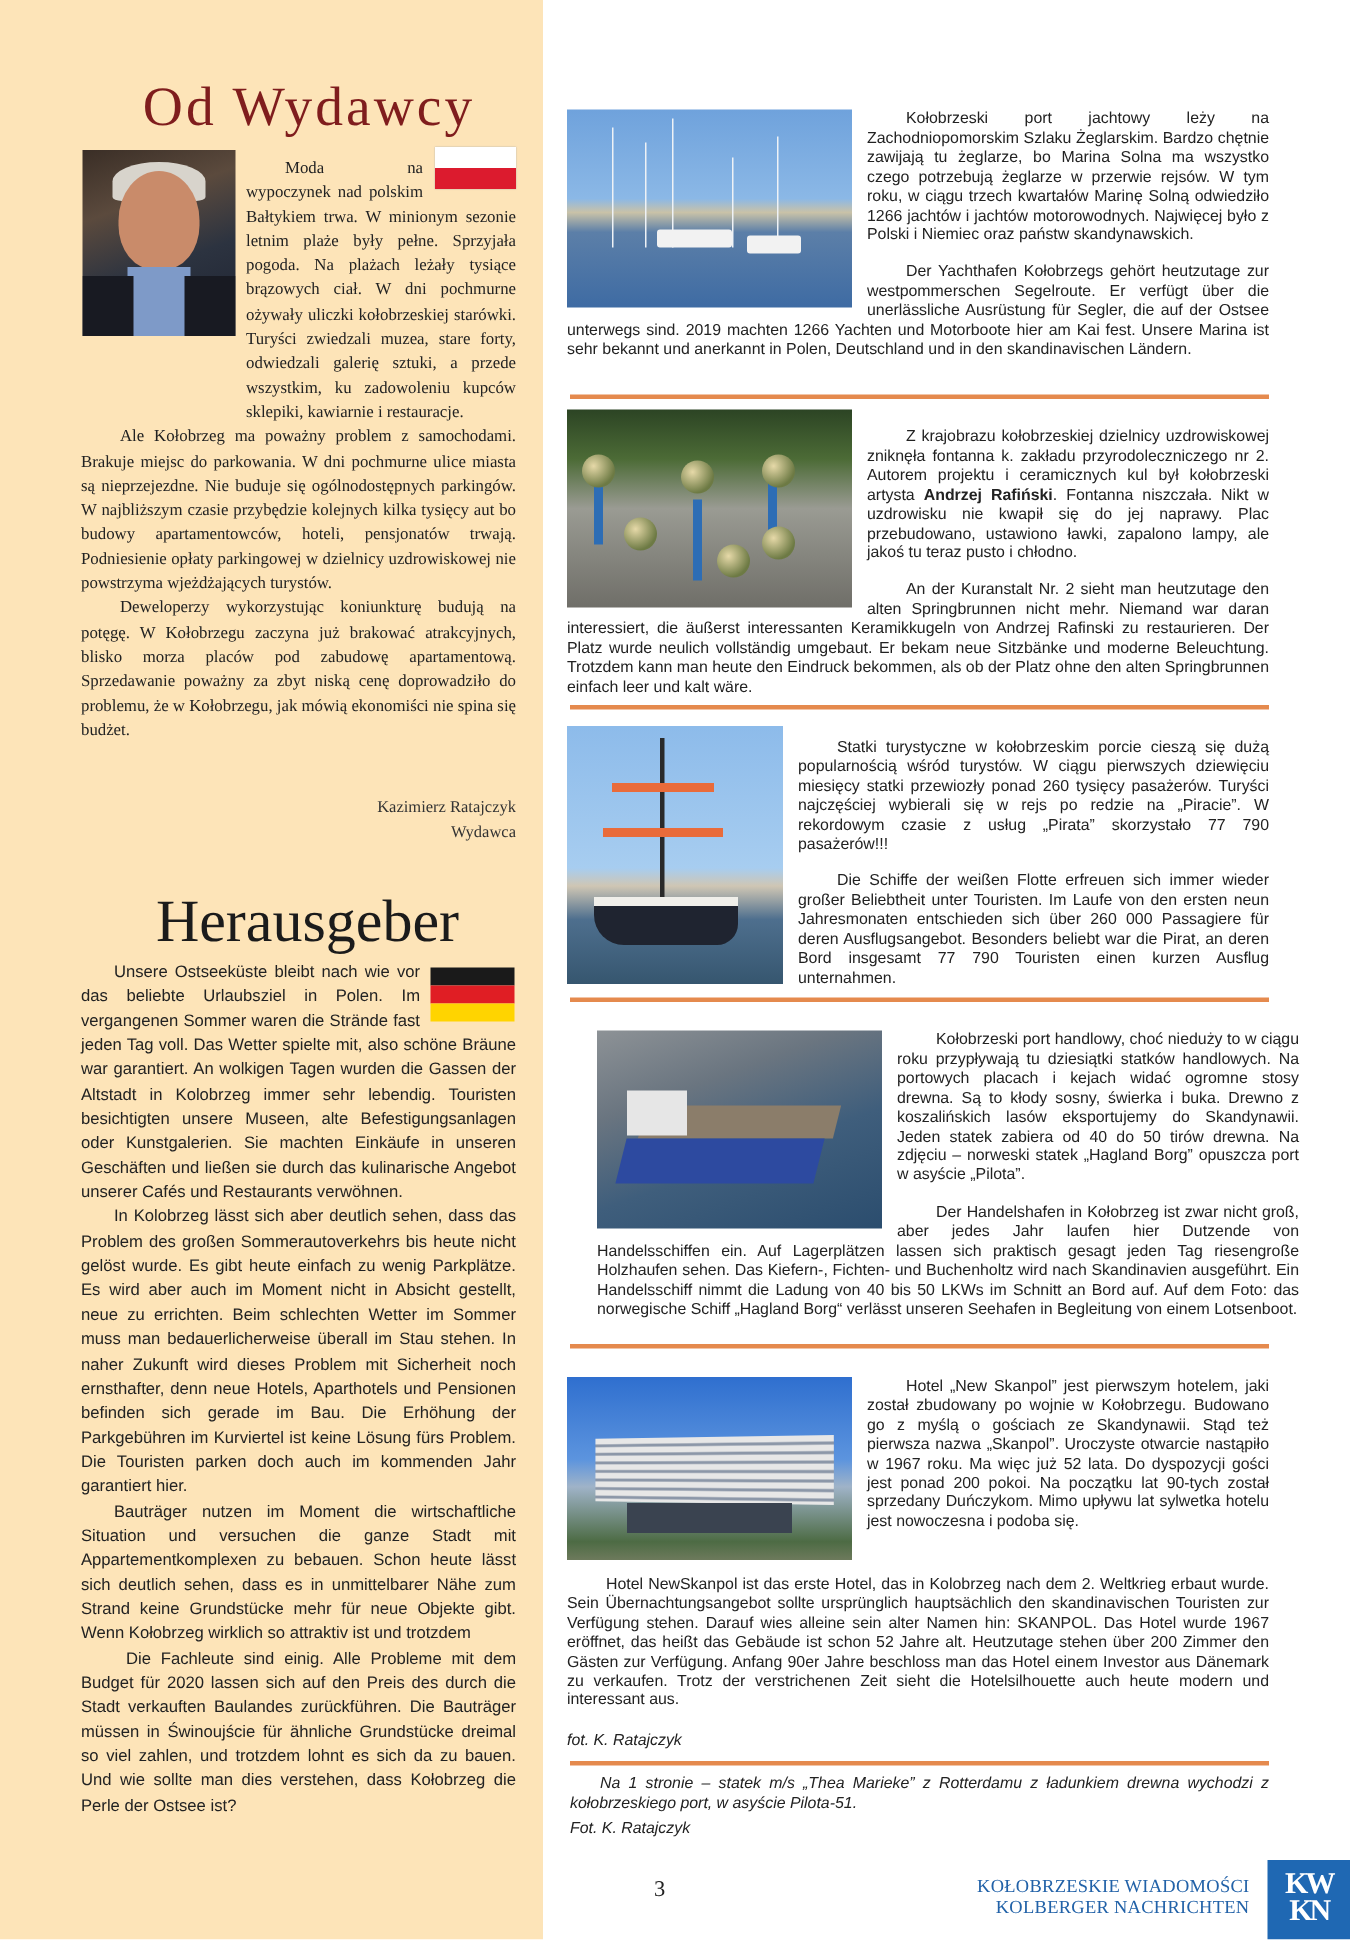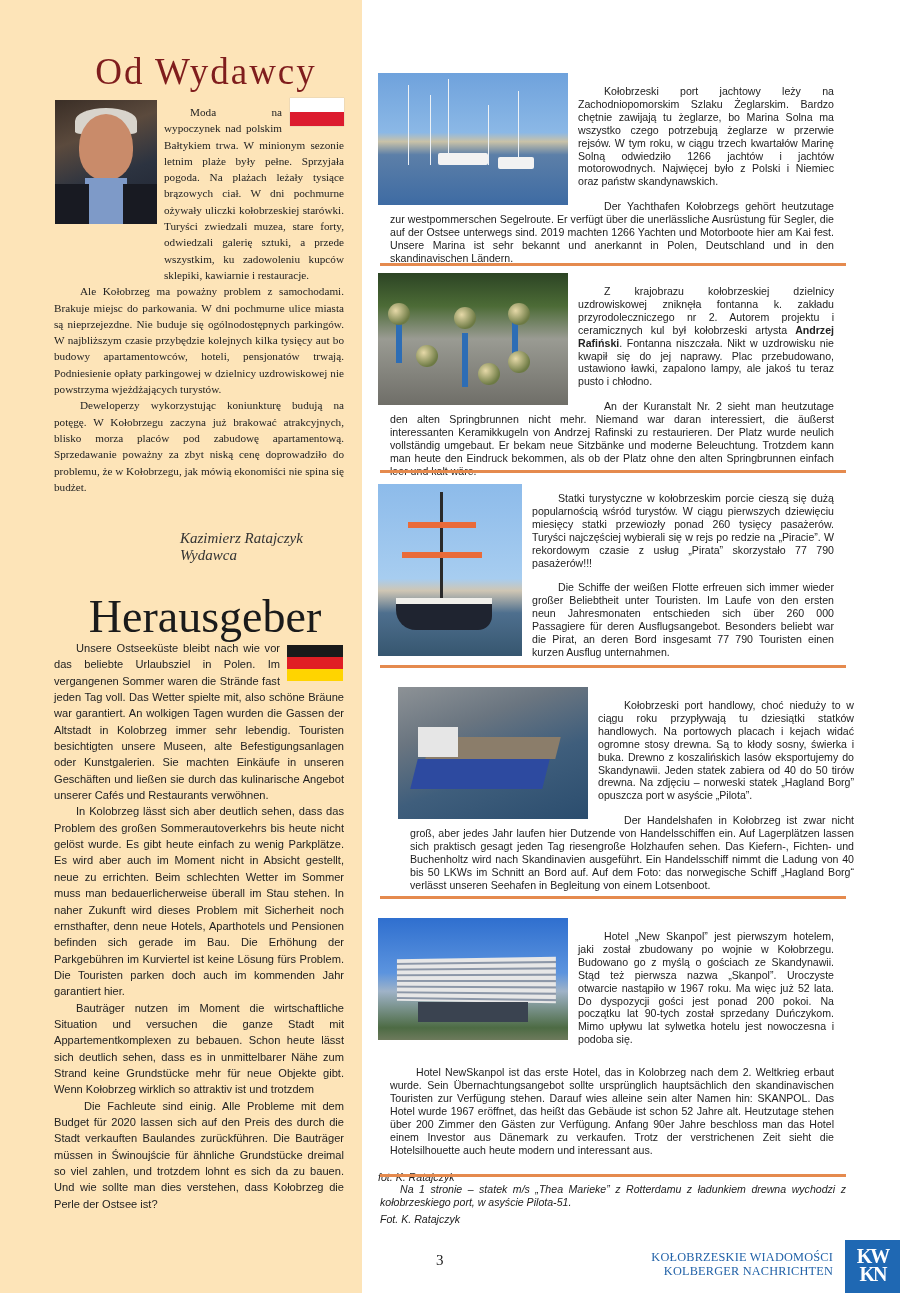--- a/index.html
+++ b/index.html
@@ -14,32 +14,32 @@
   .portrait .shirt { position:absolute; left:30px; top:78px; width:42px; height:46px; background:#7e9ac8; }
   .portrait .jacket-l { position:absolute; left:0; top:84px; width:34px; height:40px; background:#181a22; }
   .portrait .jacket-r { position:absolute; left:68px; top:84px; width:34px; height:40px; background:#181a22; }
   .flag-pl { position:absolute; left:290px; top:98px; width:54px; height:28px; box-shadow:0 0 1px #aaa; }
   .flag-pl .w { height:14px; background:#ffffff; }
   .flag-pl .r { height:14px; background:#dc1b2e; }
   .pl-text { position:absolute; left:54px; top:104px; width:290px; font-size:11.2px; line-height:16.3px; color:#222; text-align:justify; }
   .pl-text p { margin:0; text-indent:26px; }
   .float-box { float:left; width:110px; height:163px; }
   .float-flag { float:right; width:62px; height:30px; }
-  .sig { position:absolute; left:180px; top:530px; width:164px; font-style:italic; font-size:15px; line-height:17px; color:#333; }
-  .title-de { position:absolute; left:60px; top:590px; width:290px; text-align:center; font-size:46px; color:#1b1b1b; }
+  .sig { position:absolute; left:180px; top:530px; width:164px; text-align:right; font-size:11px; line-height:17px; color:#333; }
+  .title-de { position:absolute; left:60px; top:590px; width:290px; text-align:center; font-size:40px; color:#1b1b1b; }
   .flag-de { position:absolute; left:287px; top:645px; width:56px; height:36px; }
   .flag-de .b { height:12px; background:#1a1a1a; }
   .flag-de .r { height:12px; background:#e01e24; }
   .flag-de .y { height:12px; background:#ffd400; }
   .de-text { position:absolute; left:54px; top:640px; width:290px; font-size:11.1px; line-height:16.35px; color:#222; text-align:justify; }
   .de-text p { margin:0; text-indent:22px; }
   .de-float { float:right; width:64px; height:44px; }
 
   .art { position:absolute; left:378px; width:468px; font-size:10.6px; line-height:12.9px; color:#222; text-align:justify; }
-  .art p { margin:12px; text-indent:26px; }
+  .art p { margin:0; text-indent:26px; }
   .art p + p { margin-top:12px; }
   .art .ph { float:left; margin-right:10px; margin-bottom:2px; position:relative; overflow:hidden; }
   .rule { position:absolute; left:380px; width:466px; height:3px; background:#e58a4e; }
 
   .ph-marina { width:190px; height:132px; background:linear-gradient(180deg,#6fa2dc 0%,#8bb8e6 45%,#c9c2a8 52%,#5c7fa8 62%,#3e6ba3 100%); }
   .ph-marina .mast { position:absolute; bottom:40px; width:1px; background:#eef2f6; }
   .ph-marina .boat { position:absolute; height:12px; background:#f2f2f2; border-radius:2px; }
   .ph-fountain { width:190px; height:132px; background:linear-gradient(180deg,#2c4424 0%,#4c6b36 25%,#9a9b93 50%,#6f6e68 100%); }
   .ph-fountain .ball { position:absolute; width:22px; height:22px; border-radius:50%; background:radial-gradient(circle at 35% 35%,#e6d9a8,#6d7a44 70%); }
   .ph-fountain .pole { position:absolute; width:6px; background:#2d6db5; }

